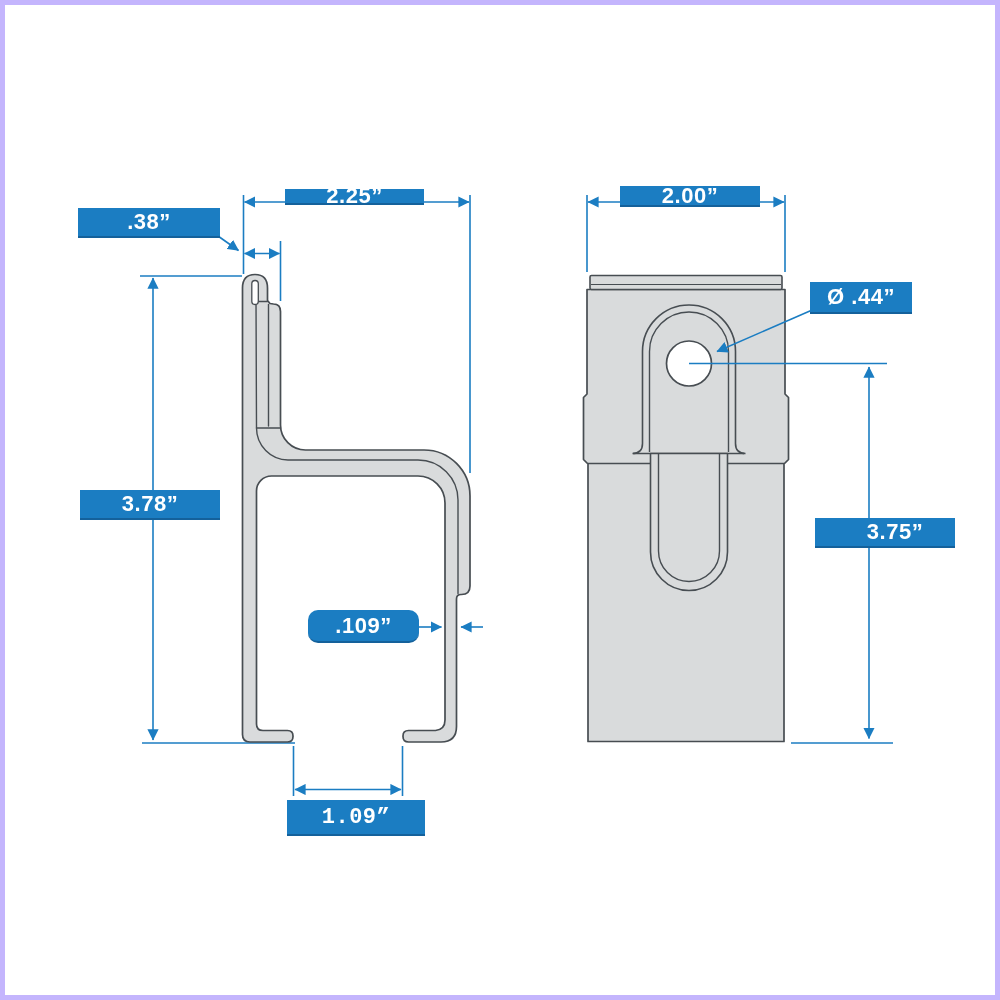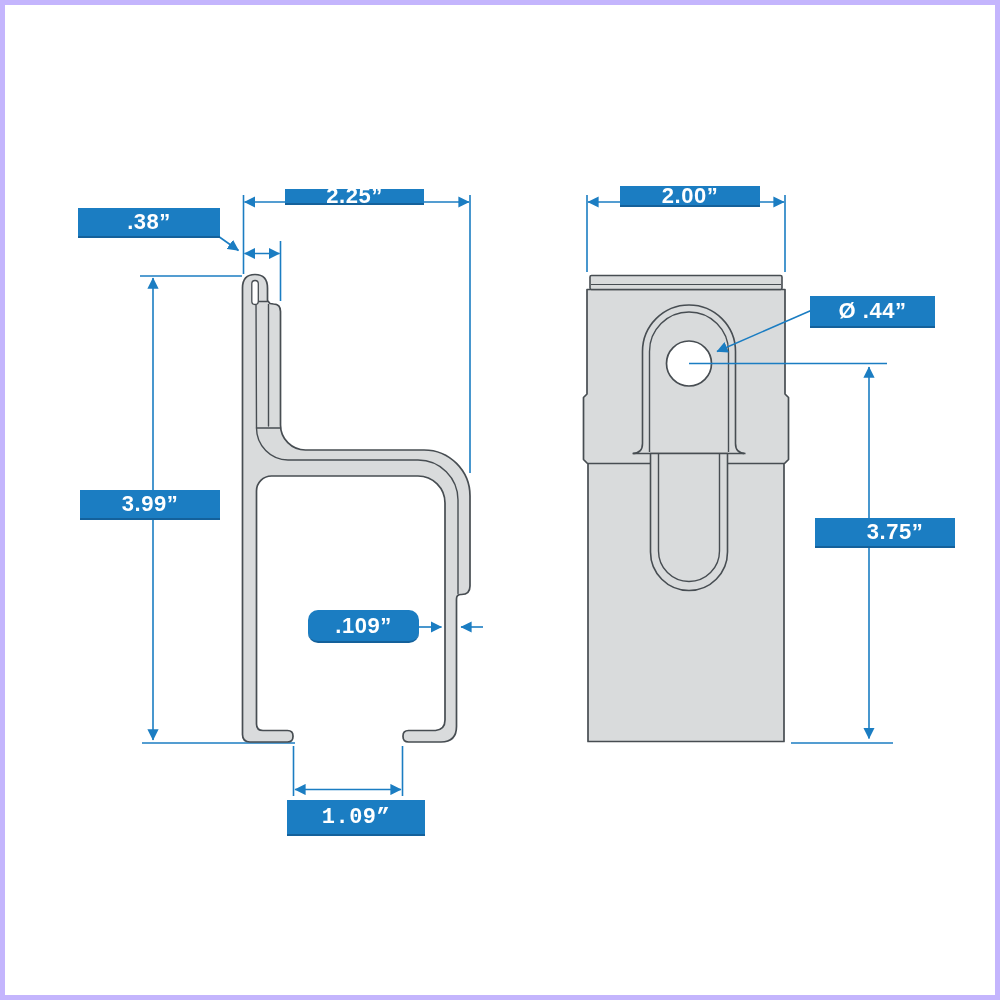--- a/index.html
+++ b/index.html
@@ -116,23 +116,23 @@
       <line x1="864" y1="362" x2="864" y2="733.5" marker-start="url(#ah)" marker-end="url(#ah)"></line>
     </g>
   </svg>
 
   <div class="dim-label" style="left:73px;top:203px;width:142px;height:30px;">.38”</div>
 
   <div class="dim-label" style="left:280px;top:184px;width:139px;height:16px;">2.25”</div>
 
   <div class="dim-label" style="left:615px;top:181px;width:140px;height:21px;">2.00”</div>
 
-  <div class="dim-label" style="left:805px;top:291px;width:125px;height:32px;">Ø .44”</div>
+  <div class="dim-label" style="left:805px;top:277px;width:102px;height:32px;">Ø .44”</div>
 
-  <div class="dim-label" style="left:75px;top:485px;width:140px;height:30px;">3.99”</div>
+  <div class="dim-label" style="left:75px;top:485px;width:140px;height:30px;">3.78”</div>
 
   <div class="dim-label" style="left:810px;top:513px;width:140px;height:30px;padding-left:20px;">3.75”</div>
 
   <div class="dim-label" style="left:303px;top:605px;width:111px;height:33px;border-radius:10px;">.109”</div>
 
   <div class="dim-label" style="left:282px;top:795px;width:138px;height:36px;font-family:Liberation Mono, monospace;">1.09”</div>
 
 </div>
 
 </body></html>

